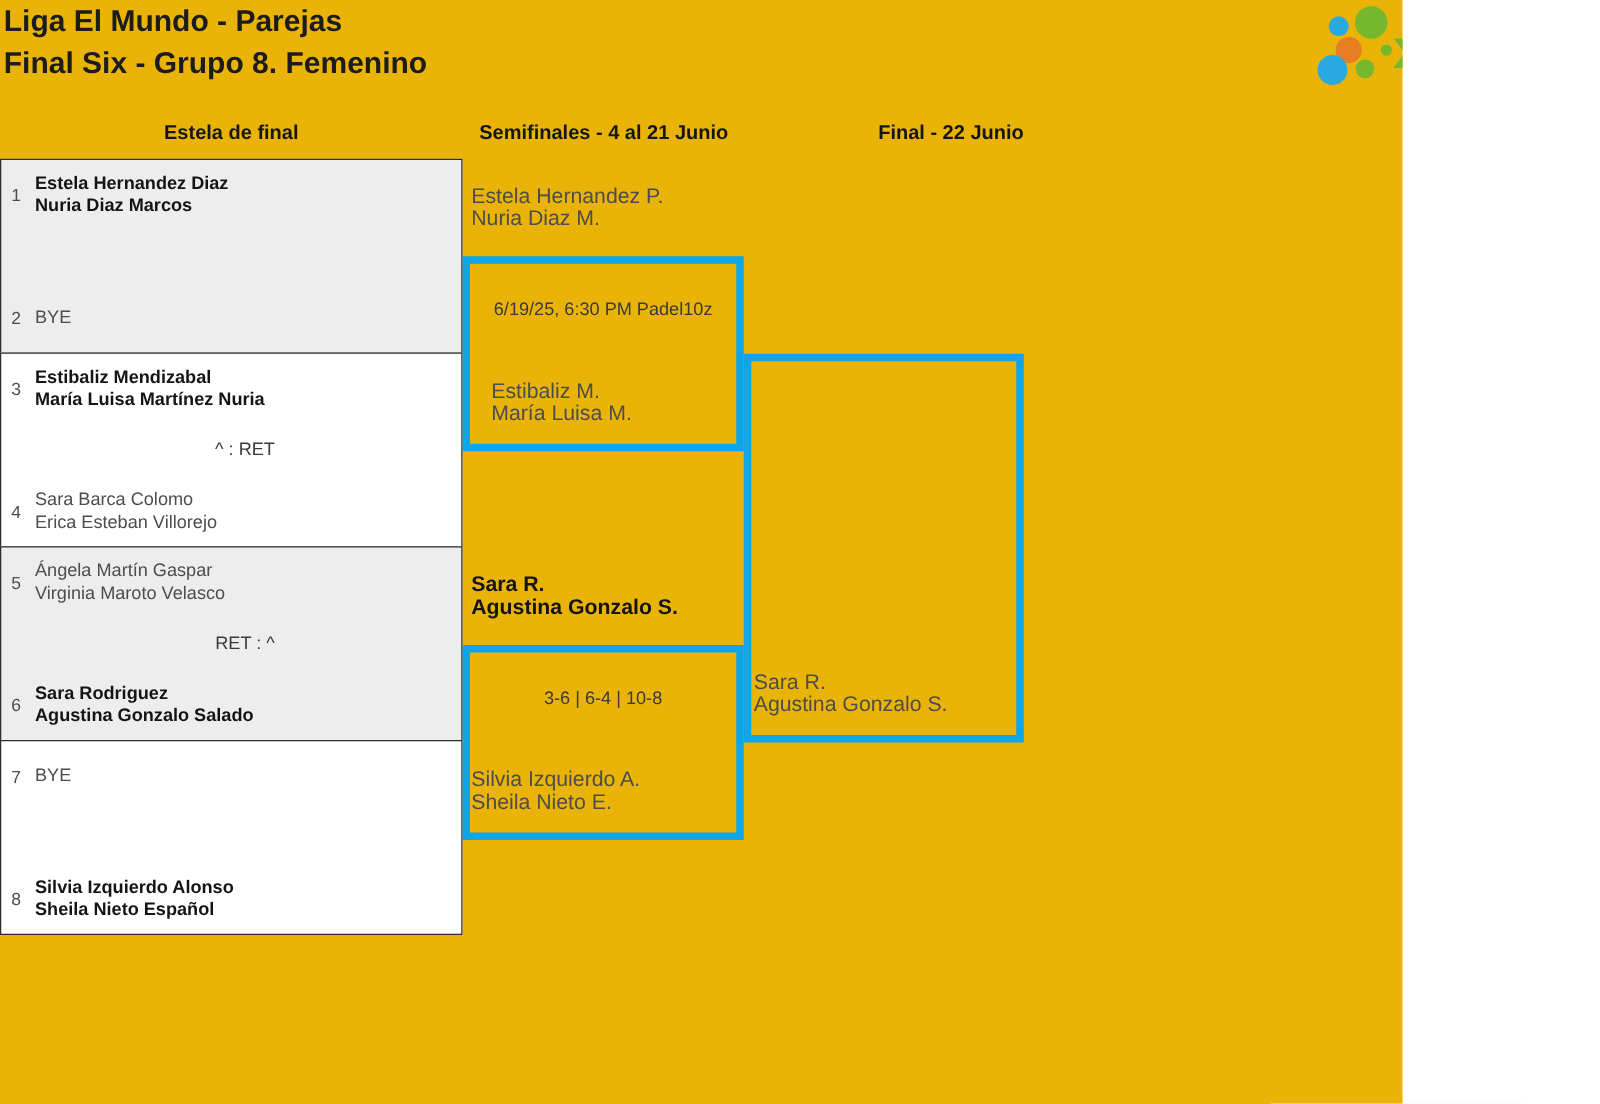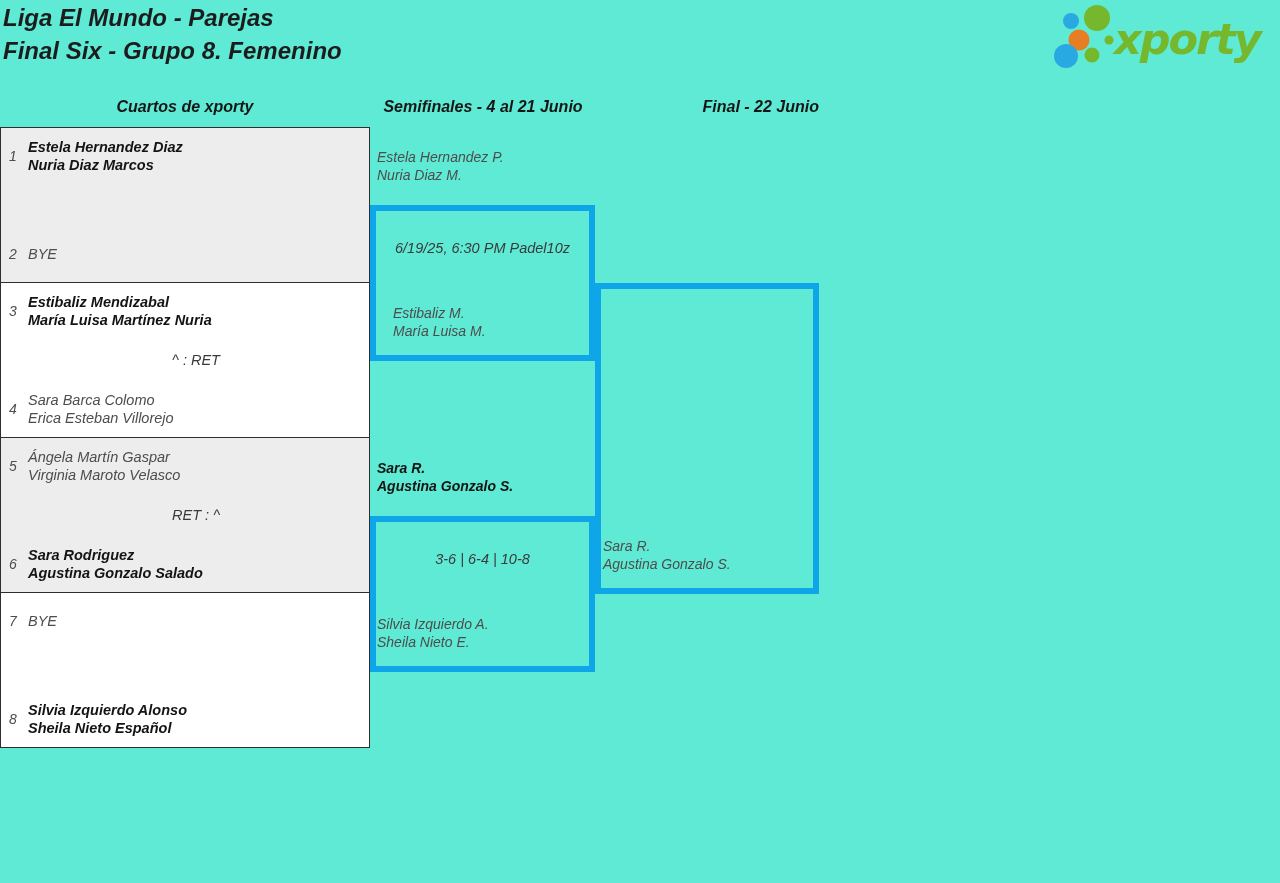--- a/index.html
+++ b/index.html
@@ -1,24 +1,23 @@
 <!DOCTYPE html>
 <html><head>
 <meta charset="utf-8">
 <style>
   html, body { margin: 0; padding: 0; background: #ffffff; }
   .page {
     position: relative;
-    width: 1280px;
+    width: 1122px;
     height: 883px;
-    background: #5eead4;
+    background: #eab308;
     font-family: "Liberation Sans", sans-serif;
     color: #1f1f1f;
     overflow: hidden;
-    font-style: italic;
   }
 
   
   .title {
     position: absolute;
     left: 3px;
     top: 1px;
     font-size: 24px;
     font-weight: 700;
     line-height: 33px;
@@ -98,21 +97,21 @@
     left: 0; right: 0;
     top: 29px;
     text-align: center;
     font-size: 14.5px;
     color: #3a3a3a;
   }
 
   
   .adv {
     position: absolute;
-    font-size: 14px;
+    font-size: 17px;
     line-height: 18px;
     color: #4d4d4d;
   }
   .adv .line { display: block; white-space: nowrap; }
   .adv.winner { font-weight: 700; color: #141414; }
   .adv-sf1-top    { left: 377px; top: 148px; }
   .adv-sf1-bottom { left: 393px; top: 304px; }
   .adv-sf2-top    { left: 377px; top: 459px; }
   .adv-sf2-bottom { left: 377px; top: 615px; }
   .adv-final-bottom { left: 603px; top: 537px; }
@@ -132,21 +131,21 @@
       <circle cx="23" cy="18" r="8" fill="#29a9e1"></circle>
       <circle cx="49" cy="15" r="13" fill="#76b82d"></circle>
       <circle cx="31" cy="37" r="10.5" fill="#e87e23"></circle>
       <circle cx="18" cy="53" r="12" fill="#29a9e1"></circle>
       <circle cx="44" cy="52" r="7.5" fill="#76b82d"></circle>
       <circle cx="61" cy="37" r="4.5" fill="#76b82d"></circle>
     </g>
     <text x="66" y="51" font-family="DejaVu Sans, Liberation Sans, sans-serif" font-size="43" font-weight="bold" letter-spacing="-2" fill="#76b82d">xporty</text>
   </svg>
 
-  <div class="round-header rh-qf">Cuartos de xporty</div>
+  <div class="round-header rh-qf">Estela de final</div>
   <div class="round-header rh-sf">Semifinales - 4 al 21 Junio</div>
   <div class="round-header rh-f">Final - 22 Junio</div>
 
   <div class="qf-col">
 
     <div class="qf-box gray">
       <div class="team-row top">
         <span class="seed">1</span>
         <span class="names winner">
           <span class="line">Estela Hernandez Diaz</span>

